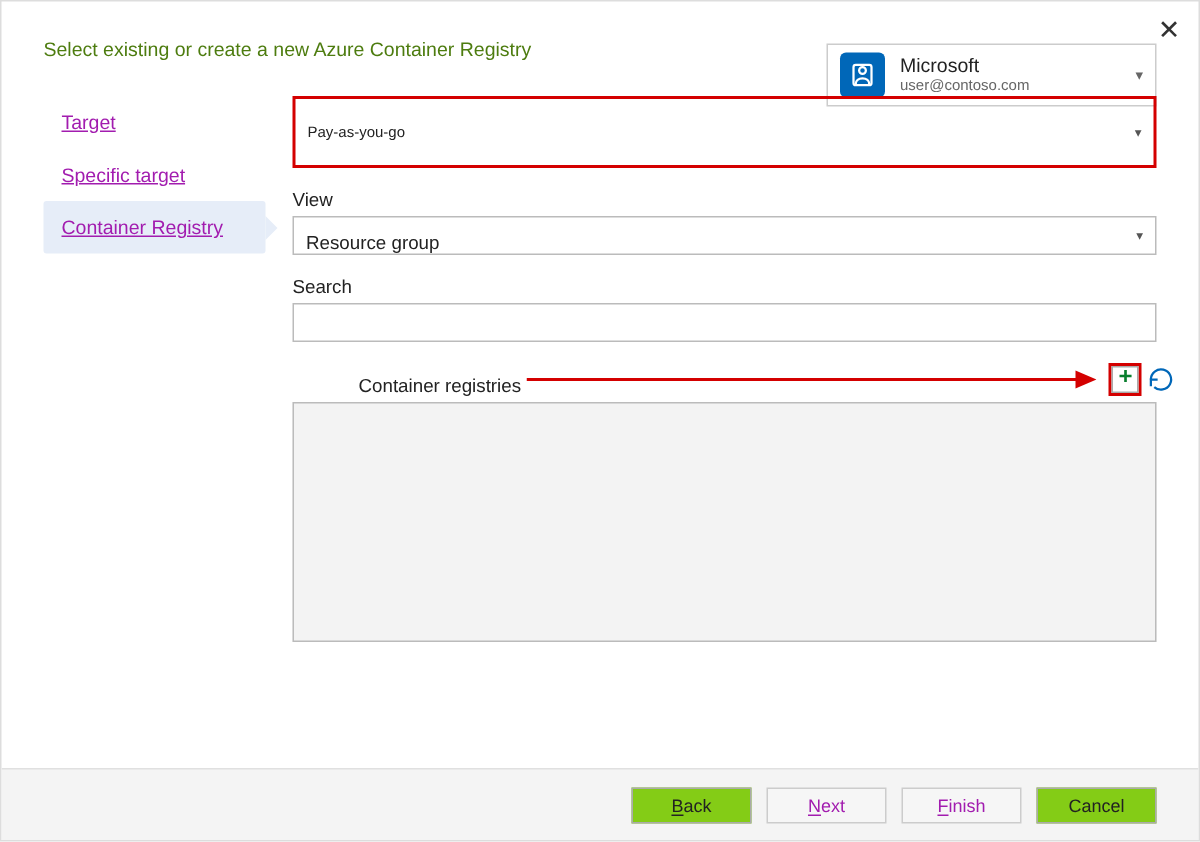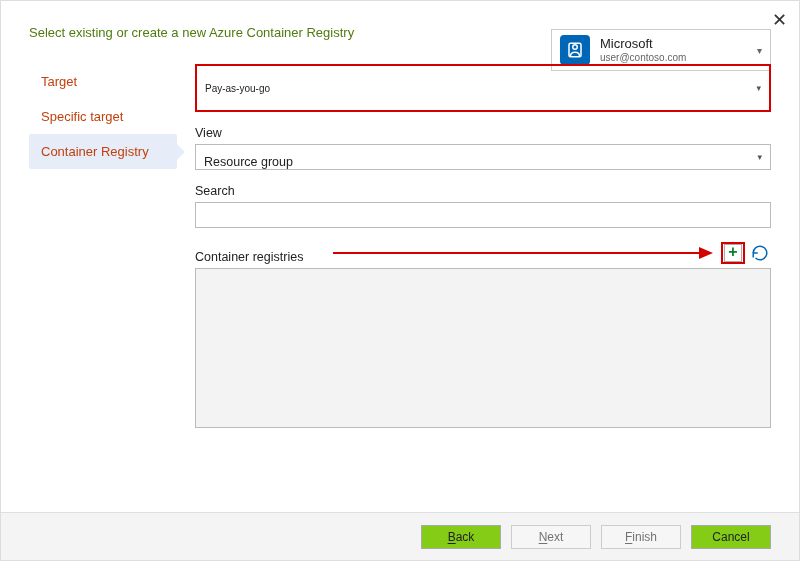--- a/index.html
+++ b/index.html
@@ -10,41 +10,41 @@
   .subtitle { font-size: 13px; color: #4d7c0f; margin-top: 4px; }
   .account { position: absolute; top: 28px; right: 28px; width: 220px; height: 42px; border:1px solid #ccc; display:flex; align-items:center; padding:4px 8px; cursor:pointer; }
   .account-icon { width: 30px; height: 30px; background:#0067b8; border-radius:4px; display:flex; align-items:center; justify-content:center; position:relative; }
   .account-icon svg { width:18px; height:18px; }
   .account-text { margin-left:10px; display:flex; flex-direction:column; font-size:12px; line-height:1.1;}
   .account-name { font-size:13px; color:#222;}
   .account-email { font-size:10px; color:#666;}
   .account-caret { margin-left:auto; font-size:10px; color:#666;}
   .content { display:flex; padding: 18px 28px 0 28px; }
   .sidebar { width: 148px; display:flex; flex-direction:column; gap:0; font-size:13px; }
-  .side-item { padding:10px 12px; color:#c2410c; cursor:pointer; border-radius:2px; position:relative;}
+  .side-item { padding:10px 12px; color:#a21caf; cursor:pointer; border-radius:2px; position:relative;text-decoration:underline;}
   .side-item.selected { background:#e6edf8; }
   .side-item.selected::after { content:""; position:absolute; right:-8px; top:50%; transform:translateY(-50%); width:0;height:0; border-top:8px solid transparent; border-bottom:8px solid transparent; border-left:8px solid #e6edf8;}
   .main { flex:1; margin-left:18px; font-size:12.5px; color:#222;}
   .label { margin-bottom:4px; margin-top:2px;}
   .field-wrap { margin-bottom:14px; }
   .subs-box { border:2px solid #d40000; padding:3px 8px; height:48px; display:flex; align-items:center; font-size:10px; font-family:monospace,sans-serif; position:relative; }
   .subs-box .caret { position:absolute; right:8px; top:50%; transform:translateY(-50%); font-size:9px; color:#555;}
   .select-box { border:1px solid #bbb; height:26px; display:flex; align-items:flex-end; padding:0 8px; font-size:12.5px; position:relative; cursor:pointer; }
   .select-box .caret { position:absolute; right:8px; top:50%; transform:translateY(-50%); font-size:9px; color:#555;}
   .search-box { border:1px solid #bbb; height:26px; width:100%; padding:0 6px; font-size:12.5px; }
   .registries-row { display:flex; align-items:flex-end; margin-bottom:4px; gap:4px;}
-  .reg-label { flex:0 0 auto; }
+  .reg-label { flex:0 0 auto;margin-left:44px; }
   .arrow-svg-wrap { flex:1; display:flex; align-items:center; justify-content:flex-end; height:22px; padding-right:4px;}
   .plus-btn { width:24px; height:22px; border:2px solid #d40000; display:flex; align-items:center; justify-content:center; cursor:pointer; background:#fff;}
   .plus-btn-inner { border:1px solid #aaa; width:18px; height:18px; display:flex; align-items:center; justify-content:center; color:#0a7f2e; font-weight:bold; font-size:16px; line-height:1; padding-bottom:2px;}
   .refresh-btn { width:22px; height:22px; display:flex; align-items:center; justify-content:center; cursor:pointer; color:#0067b8; font-size:16px;}
   .list-box { border:1px solid #bbb; height:160px; background:#f3f3f3; }
   .footer { position:absolute; bottom:0; left:0; right:0; height:48px; background:#f4f4f4; border-top:1px solid #e0e0e0; display:flex; align-items:center; justify-content:flex-end; padding-right:28px; gap:10px;}
   .btn { width:80px; height:24px; font-size:12px; border:1px solid #aaa; background:#84cc16; cursor:pointer; display:flex; align-items:center; justify-content:center; color:#222;}
-  .btn.disabled { color:#737373; border-color:#ccc; background:#f6f6f6; cursor:default;}
+  .btn.disabled { color:#a21caf; border-color:#ccc; background:#f6f6f6; cursor:default;}
   .underline { text-decoration: underline; text-underline-offset:2px;}
 </style>
 </head>
 <body>
 
 <div class="close-x">✕</div>
 
 <div class="header">
   <div class="subtitle">Select existing or create a new Azure Container Registry</div>
 </div>

